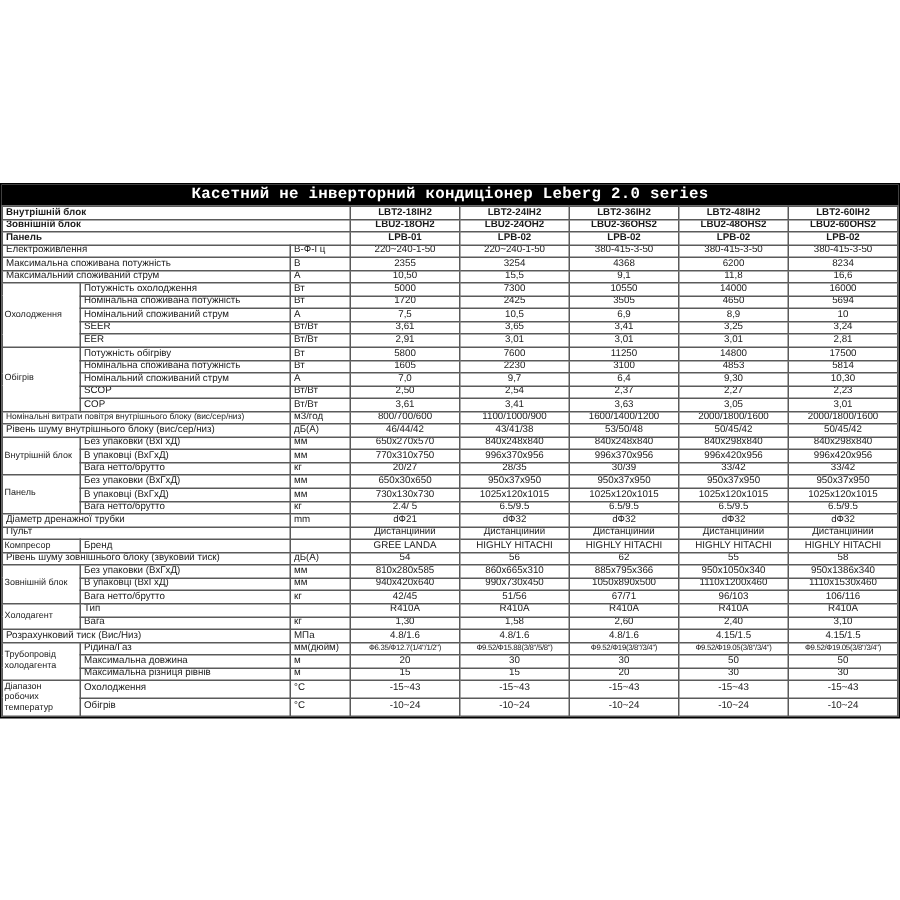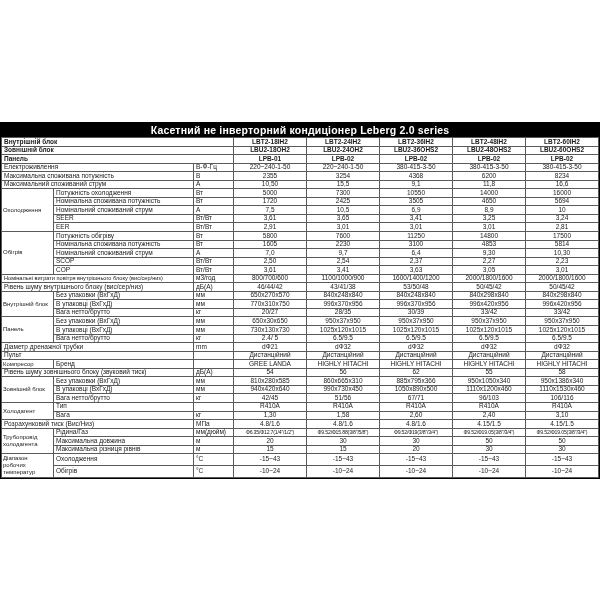--- a/index.html
+++ b/index.html
@@ -1,20 +1,20 @@
 <!DOCTYPE html>
 <html><head>
 <meta charset="utf-8">
 <style>
   html,body{margin:0;padding:0;background:#fff;}
   #canvas{position:relative;width:600px;height:600px;background:#ffffff;overflow:hidden;
           font-family:"Liberation Sans", sans-serif;color:#1a1a1a;}
   #sheet{position:absolute;left:0;top:122px;width:598px;border:1px solid #000;}
   #title-bar{background:#000;color:#fff;font-weight:bold;font-size:10.5px;
-             height:14px;line-height:14px;text-align:center;letter-spacing:.2px;}
+             height:14px;line-height:14px;text-align:center;letter-spacing:.2px;font-family:Liberation Mono, monospace;}
   table{border-collapse:collapse;table-layout:fixed;width:598px;height:341px;}
   td{border:1px solid #5a5a5a;padding:0 2px;font-size:6.5px;line-height:1;
      overflow:hidden;white-space:nowrap;height:7px;}
   td.group{white-space:normal;font-size:6px;line-height:1.15;vertical-align:middle;padding:0 1px;}
   td.label{text-align:left;}
   td.label.sm{font-size:5.6px;}
   td.unit{text-align:left;}
   td.val{text-align:center;}
   td.val.xs{font-size:5.2px;letter-spacing:-0.2px;padding:0;}
   td.b{font-weight:bold;}

